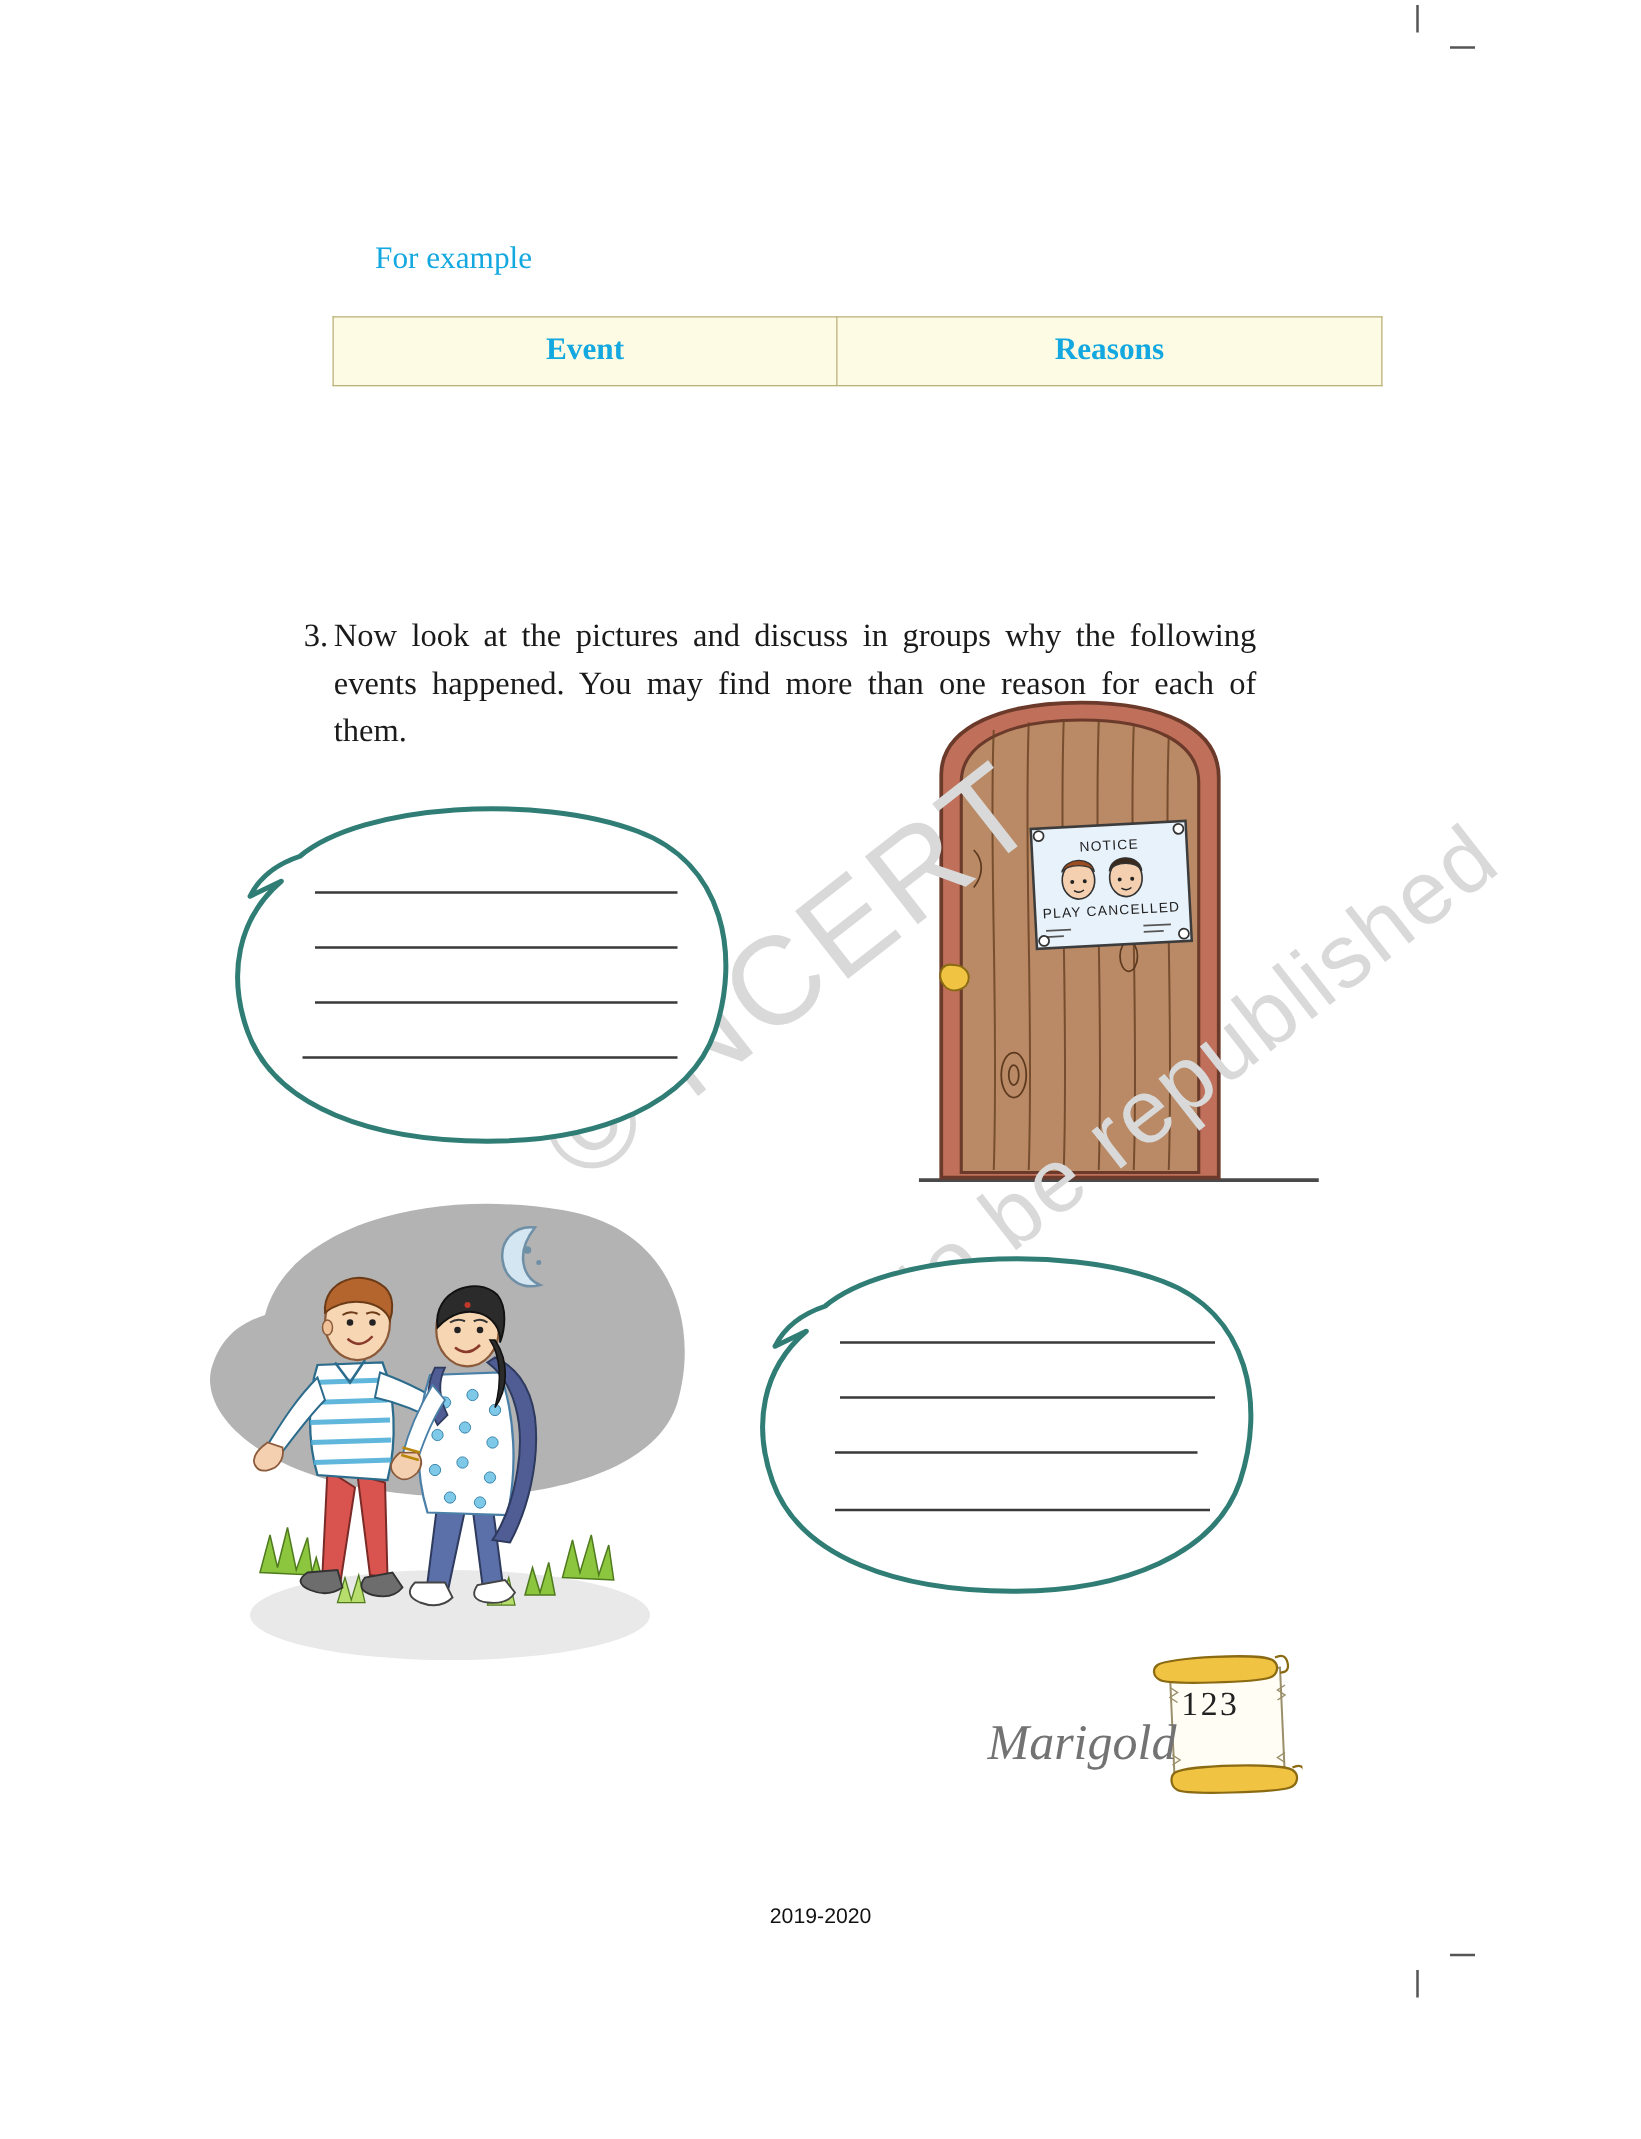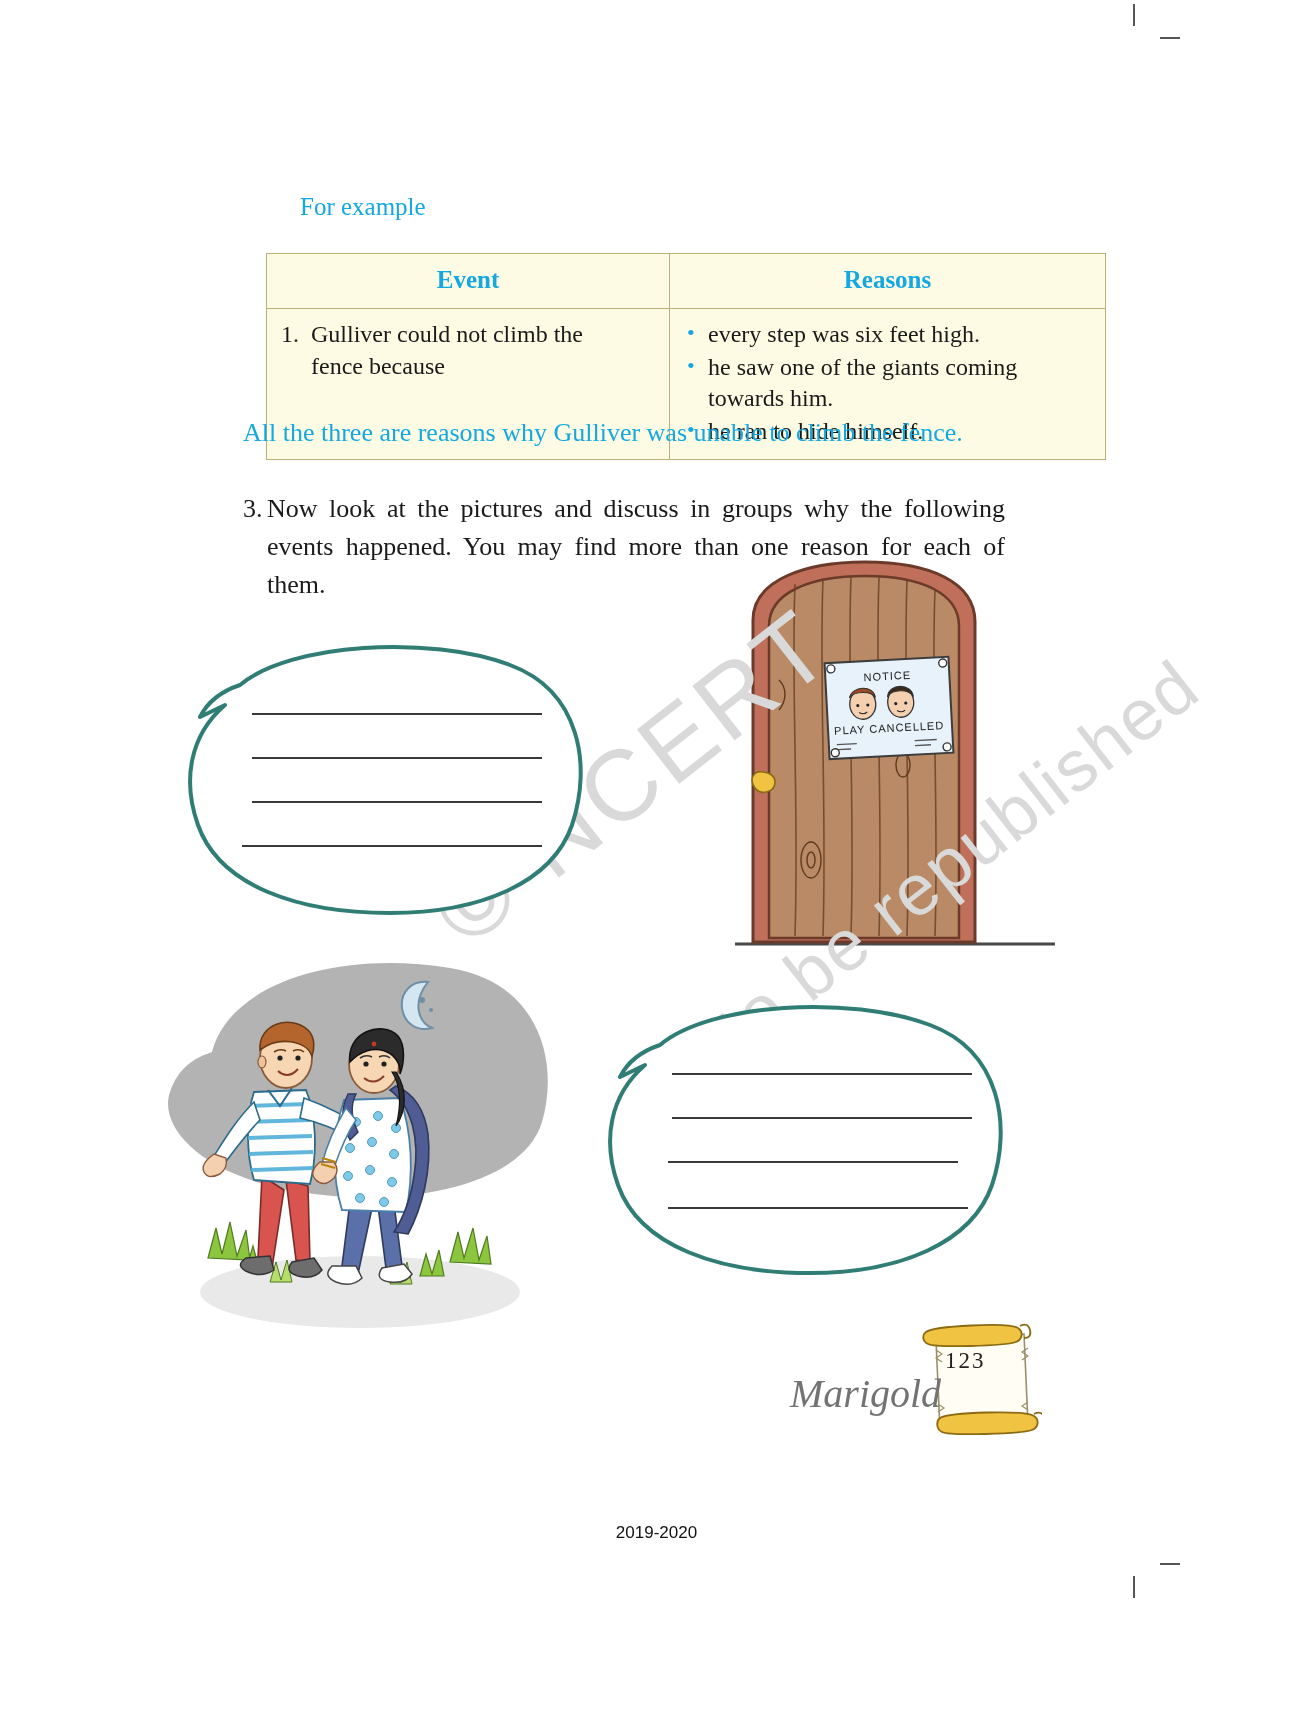--- a/index.html
+++ b/index.html
@@ -205,21 +205,21 @@
     left: 912px;
     top: 1318px;
     width: 130px;
     height: 130px;
     z-index: 5;
   }
   .page-num {
     position: absolute;
     left: 945px;
     top: 1348px;
-    font-size: 23px;
+    font-size: 27px;
     letter-spacing: 2px;
     color: #222;
     z-index: 7;
     font-family: "Liberation Serif", serif;
   }
   .year {
     position: absolute;
     left: 0;
     top: 1523px;
     width: 1313px;
@@ -240,36 +240,23 @@
   <div class="crop-mark cm-4"></div>
 
   <div class="for-example">For example</div>
 
   <table class="tbl">
     <tbody>
         <tr>
       <th class="col-event">Event</th>
       <th>Reasons</th>
     </tr>
-    <tr>
-      <td class="cell-event">
-        <span class="ev-num">1.</span><span class="ev-body">Gulliver could not climb the fence because</span>
-      </td>
-      <td>
-        <ul class="reasons-list">
-          <li>every step was six feet high.</li>
-          <li>he saw one of the giants coming towards him.</li>
-          <li>he ran to hide himself.</li>
-        </ul>
-      </td>
-    </tr>
   </tbody>
     </table>
 
-  <div class="note">All the three are reasons why Gulliver was unable to climb the fence.</div>
 
   <div class="q3">
     <span class="num">3.</span>
     <span class="body">Now look at the pictures and discuss in groups why the following events happened. You may find more than one reason for each of them.</span>
   </div>
 
   <div class="watermark">
     <div class="wm-text wm-1">© NCERT</div>
     <div class="wm-text wm-2">not to be republished</div>
   </div>

